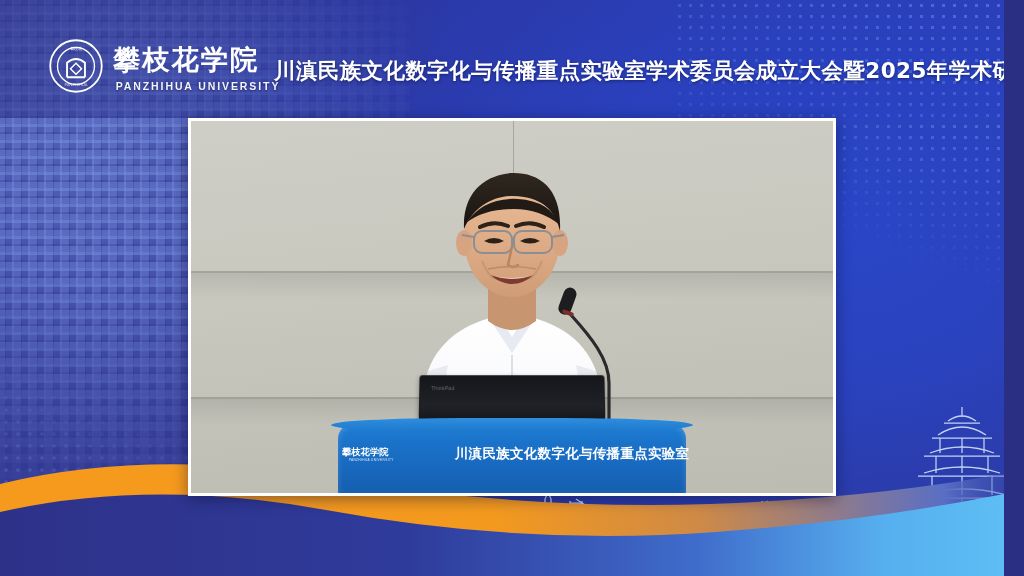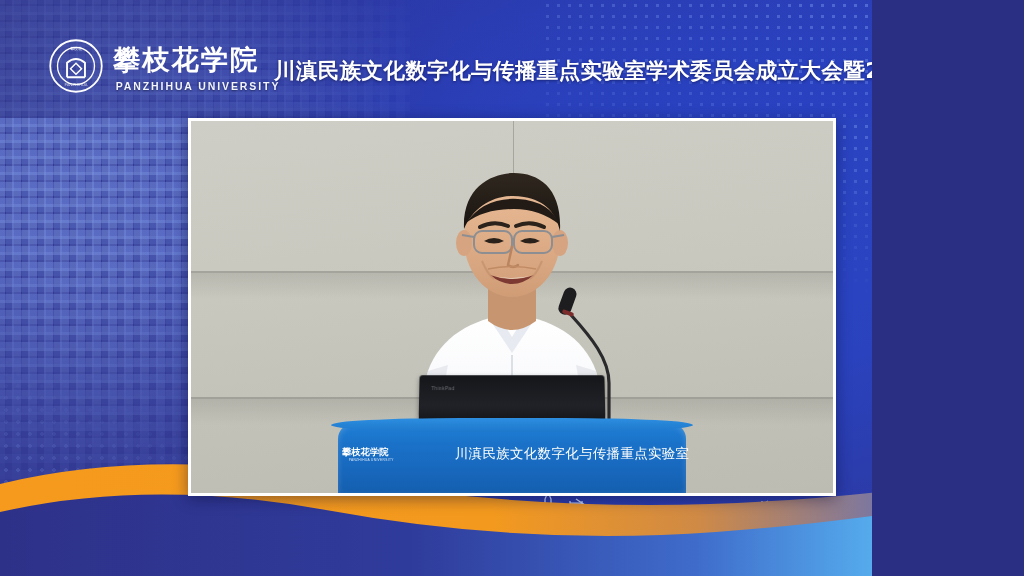--- a/index.html
+++ b/index.html
@@ -1,20 +1,20 @@
 <!DOCTYPE html>
 <html><head>
 <meta charset="utf-8">
 <title>Conference Livestream</title>
 <style>
   * { margin:0; padding:0; box-sizing:border-box; }
   html,body { width:1024px; height:576px; overflow:hidden; background:#2b2f84; }
   body { font-family:"Liberation Sans","DejaVu Sans",sans-serif; }
 
-  #stage { position:relative; width:872px; height:576px; overflow:hidden; }
+  #stage { position:relative; width:1004px; height:576px; overflow:hidden; }
 
   
   .bg-base {
     position:absolute; inset:0;
     background:
       radial-gradient(ellipse 900px 600px at 82% 38%, #2a46c8 0%, #2a42bd 28%, #2c38a0 58%, #2e3289 80%, #2f3185 100%);
   }
   .bg-leftwash {
     position:absolute; left:0; top:0; width:45%; height:100%;
     background:linear-gradient(90deg,#333a94 0%, #333a94 30%, rgba(51,58,148,0) 100%);
@@ -113,21 +113,21 @@
   .podium-top {
     position:absolute; left:-7px; right:-7px; top:-5px; height:14px;
     background:linear-gradient(180deg,#2d8ee0,#1d78cc);
     border-radius:50%/70%;
   }
   .podium-sign { position:absolute; left:0; right:0; top:22px; display:flex; align-items:center; justify-content:center; gap:7px; }
   .podium-crest { width:17px; height:17px; }
   .podium-brand { height:11px; }
   .podium-brand-en { font-size:3.2px; letter-spacing:.35px; color:#dbe8fa; margin-top:1px; text-align:center; }
   .podium-text {
-    font-size:13.5px; font-weight:400; color:#ffffff; letter-spacing:.3px;
+    font-size:13.5px; font-weight:700; color:#ffffff; letter-spacing:.3px;
     font-family:"DejaVu Sans","Liberation Sans",sans-serif; white-space:nowrap;margin-left:47px;
   }
 
   .laptop {
     position:absolute; left:50%; transform:translateX(-50%) perspective(300px) rotateX(4deg);
     bottom:62px; width:186px; height:56px;
     background:linear-gradient(180deg,#15161a 0%, #202227 55%, #0d0e11 100%);
     border-radius:3px 3px 1px 1px;
     box-shadow:0 2px 5px rgba(0,0,0,.4);
   }

